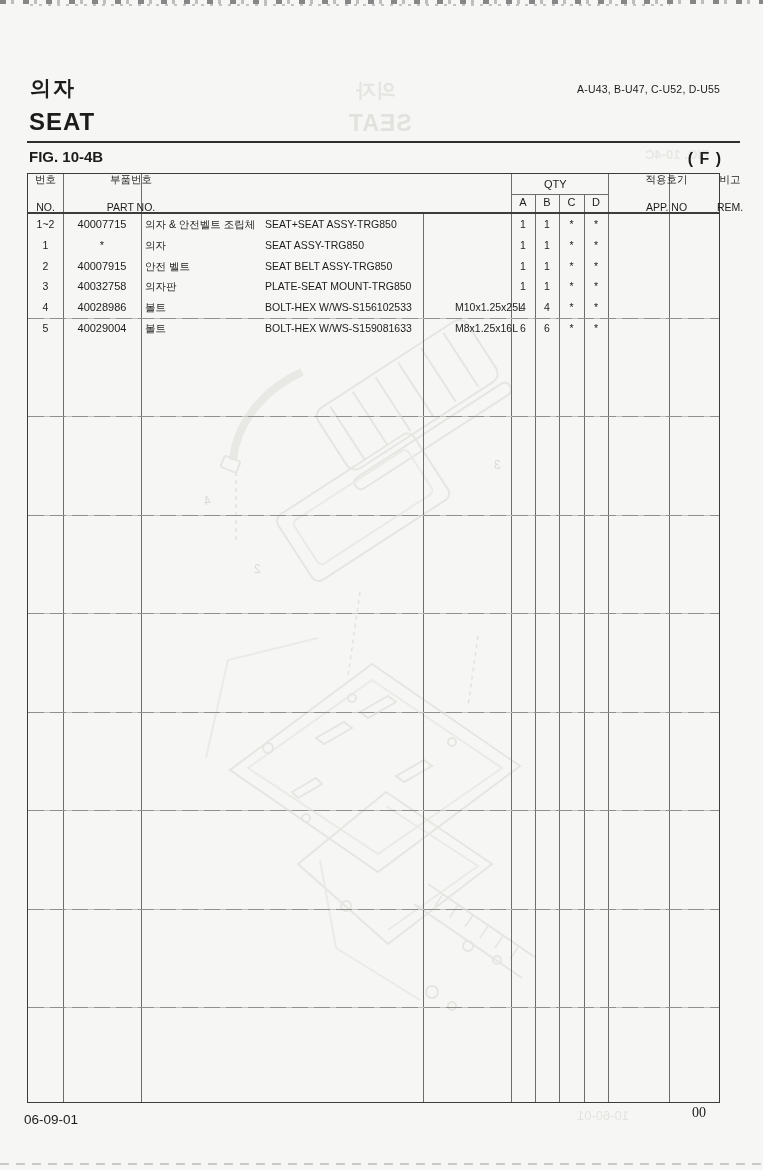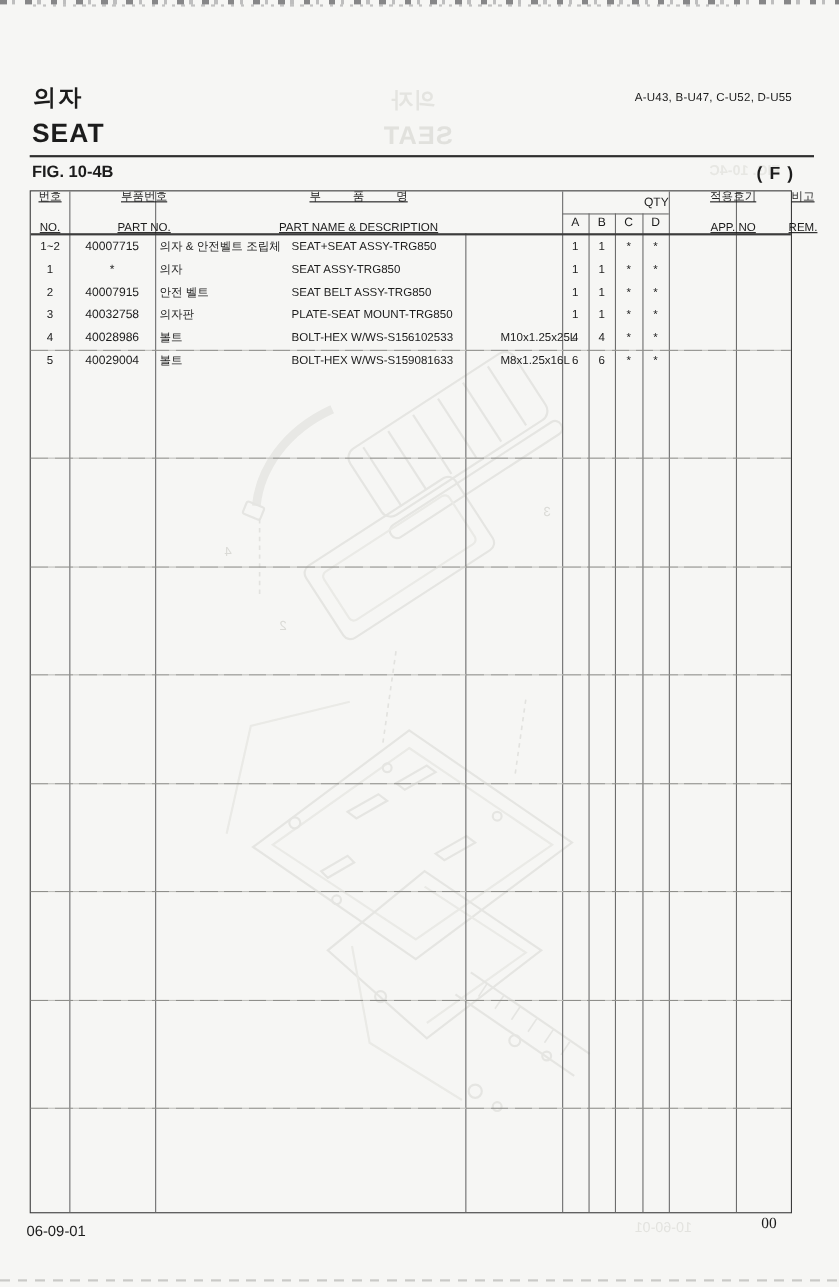--- a/index.html
+++ b/index.html
@@ -44,27 +44,27 @@
   .table { position:absolute; left:27px; top:173px; width:693px; height:930px;
     border:1.5px solid #3c3c3c; }
   .vl { position:absolute; top:0; bottom:0; width:1px; background:#6d6d6d; }
   .hl { position:absolute; height:1px; background:#6d6d6d; }
   .head-sep { position:absolute; top:38px; left:0; right:0; height:1.6px; background:#3c3c3c; }
   .qty-sep { top:20px; left:483px; width:97px; }
   .band { position:absolute; left:0; right:0; height:1px;
     background:repeating-linear-gradient(90deg,#8f8f8b 0 16px,#c0c0bc 16px 22px); }
 
   .hc { position:absolute; top:0; height:38px; display:flex; flex-direction:column;
-    justify-content:center; align-items:center; gap:16px; font-size:10.5px; line-height:12px;text-decoration:underline; }
+    justify-content:center; align-items:center; gap:16px; font-size:10.5px; line-height:12px; }
   .hdr-no   { left:0;   width:35px; }
   .hdr-pn   { left:35px; width:78px;margin-left:29px; }
   .hdr-name { left:113px; width:370px; }
   .hdr-name .ko { word-spacing:26px; }
   .hdr-qty { position:absolute; left:483px; width:97px; top:0; height:20px; line-height:20px;
-    text-align:right; font-size:11px; }
+    text-align:left; font-size:11px;padding-left:33px; }
   .hq { position:absolute; top:20px; height:18px; line-height:17px; text-align:center; font-size:11px; }
   .hq0 { left:483px; width:24px; } .hq1 { left:507px; width:24px; }
   .hq2 { left:531px; width:25px; } .hq3 { left:556px; width:24px; }
   .hdr-app  { left:608px; width:61px; }
   .hdr-rem  { left:641px; width:50px;margin-left:36px; }
 
   .rows { position:absolute; top:40px; left:0; right:0; }
   .row { position:relative; height:20.8px; }
   .cell { position:absolute; top:0; height:20.8px; line-height:20.8px; font-size:10.5px; white-space:nowrap; }
   .c-no   { left:0;    width:35px; text-align:center; }
@@ -189,24 +189,20 @@
     <i class="band" style="top:833px"></i>
 
     <div class="hc hdr-no">
       <span>번호</span>
       <span>NO.</span>
     </div>
     <div class="hc hdr-pn">
       <span>부품번호</span>
       <span>PART NO.</span>
     </div>
-    <div class="hc hdr-name">
-      <span class="ko">부 품 명</span>
-      <span>PART NAME &amp; DESCRIPTION</span>
-    </div>
     <div class="hdr-qty">QTY</div>
     <div class="hq hq0">A</div>
     <div class="hq hq1">B</div>
     <div class="hq hq2">C</div>
     <div class="hq hq3">D</div>
     <div class="hc hdr-app">
       <span>적용호기</span>
       <span>APP. NO</span>
     </div>
     <div class="hc hdr-rem">

